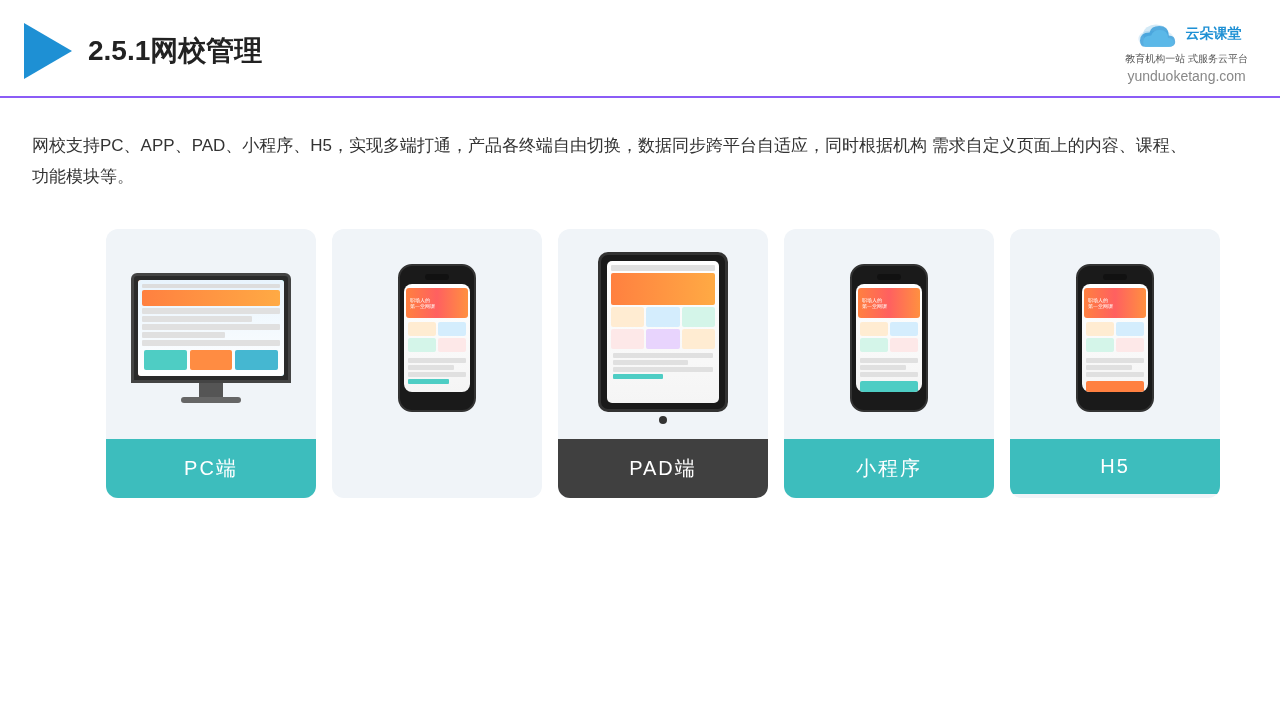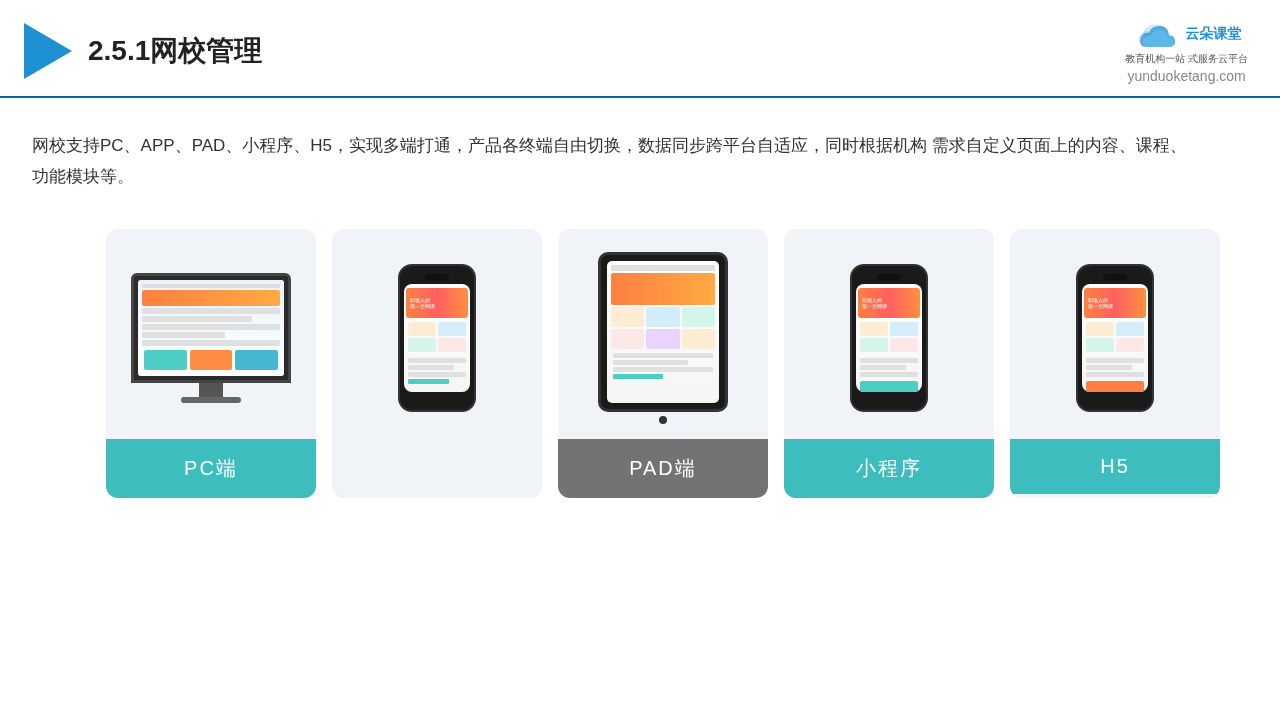--- a/index.html
+++ b/index.html
@@ -10,21 +10,21 @@
       font-family: 'Microsoft YaHei', 'PingFang SC', sans-serif;
       overflow: hidden;
     }
 
     
     .header {
       display: flex;
       align-items: center;
       justify-content: space-between;
       padding: 18px 32px 0 24px;
-      border-bottom: 2px solid #0369a1;
+      border-bottom: 2px solid #8b5cf6;
       padding-bottom: 12px;
     }
     .header-left {
       display: flex;
       align-items: center;
       gap: 16px;
     }
     .logo-triangle {
       width: 0;
       height: 0;
@@ -286,21 +286,21 @@
       font-size: 20px;
       font-weight: 500;
       text-align: center;
       padding: 16px 0;
       letter-spacing: 2px;
     }
 
     
     .card:nth-child(1) .card-label { background: #3dbdbd; }
     .card:nth-child(2) .card-label { background: #3dbdbd; }
-    .card:nth-child(3) .card-label { background: #737373; }
+    .card:nth-child(3) .card-label { background: #404040; }
     .card:nth-child(4) .card-label { background: #3dbdbd; }
     .card:nth-child(5) .card-label { background: #3dbdbd; }
   </style>
 </head>
 <body>
 
 <div class="header">
   <div class="header-left">
     <div class="logo-triangle"></div>
     <span class="page-title">2.5.1网校管理</span>

